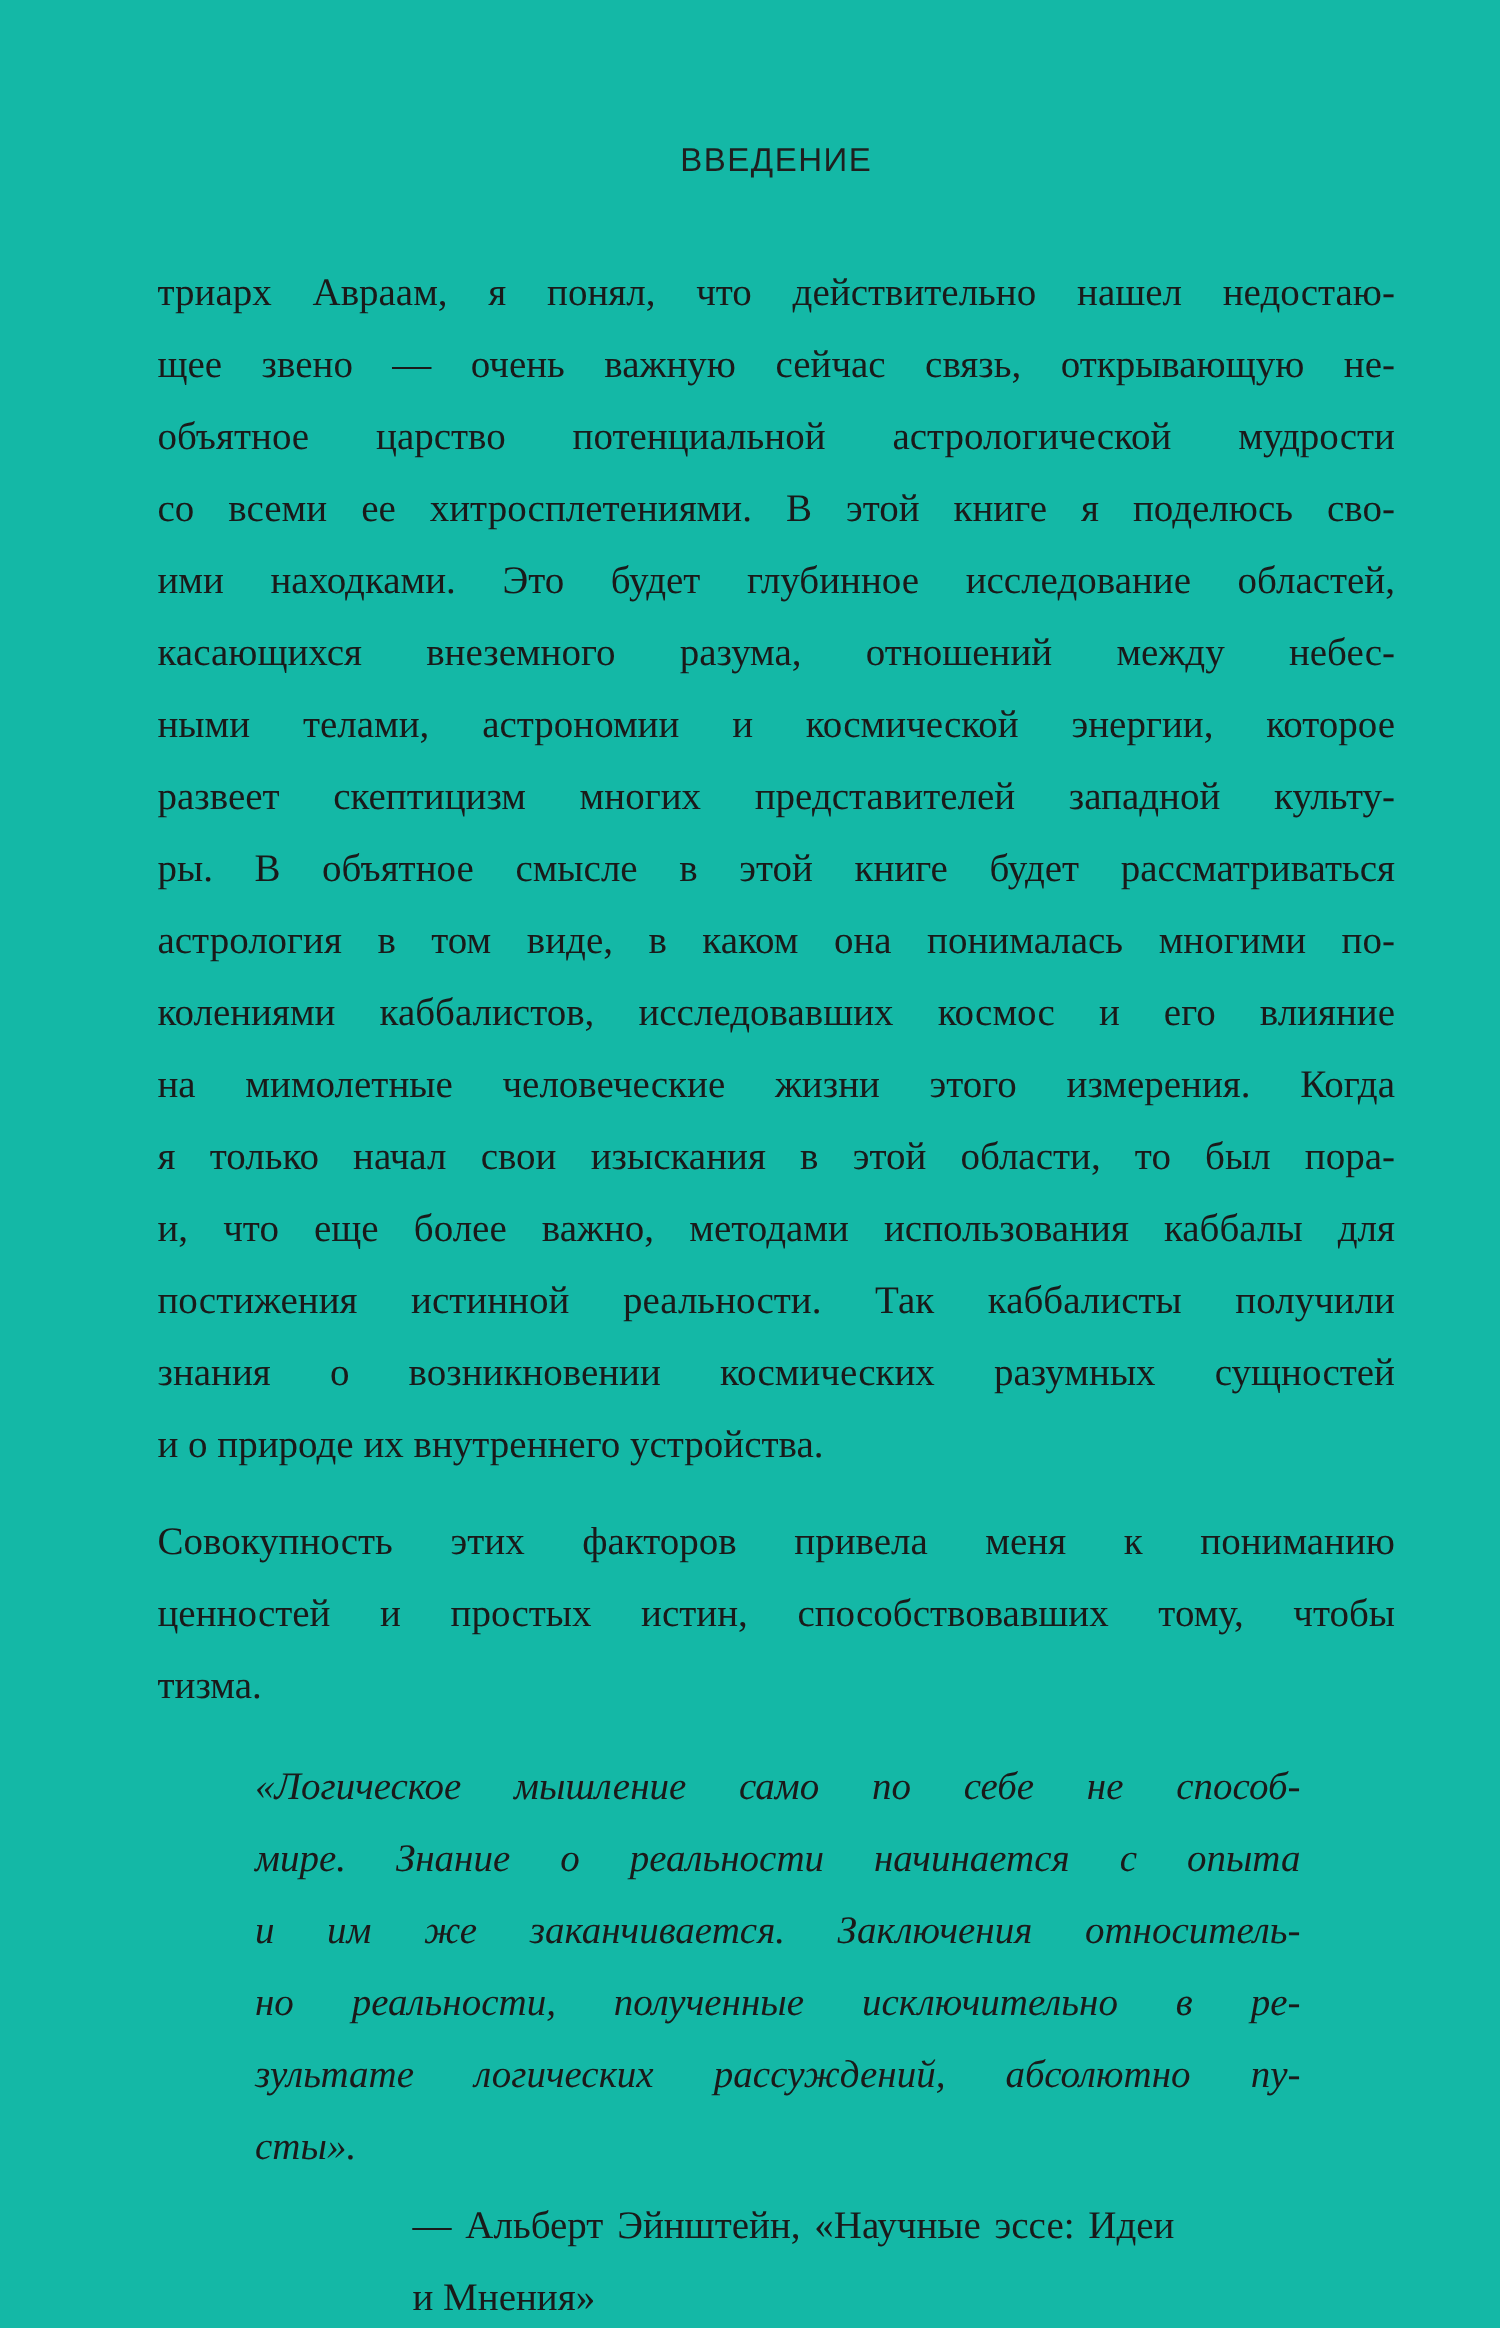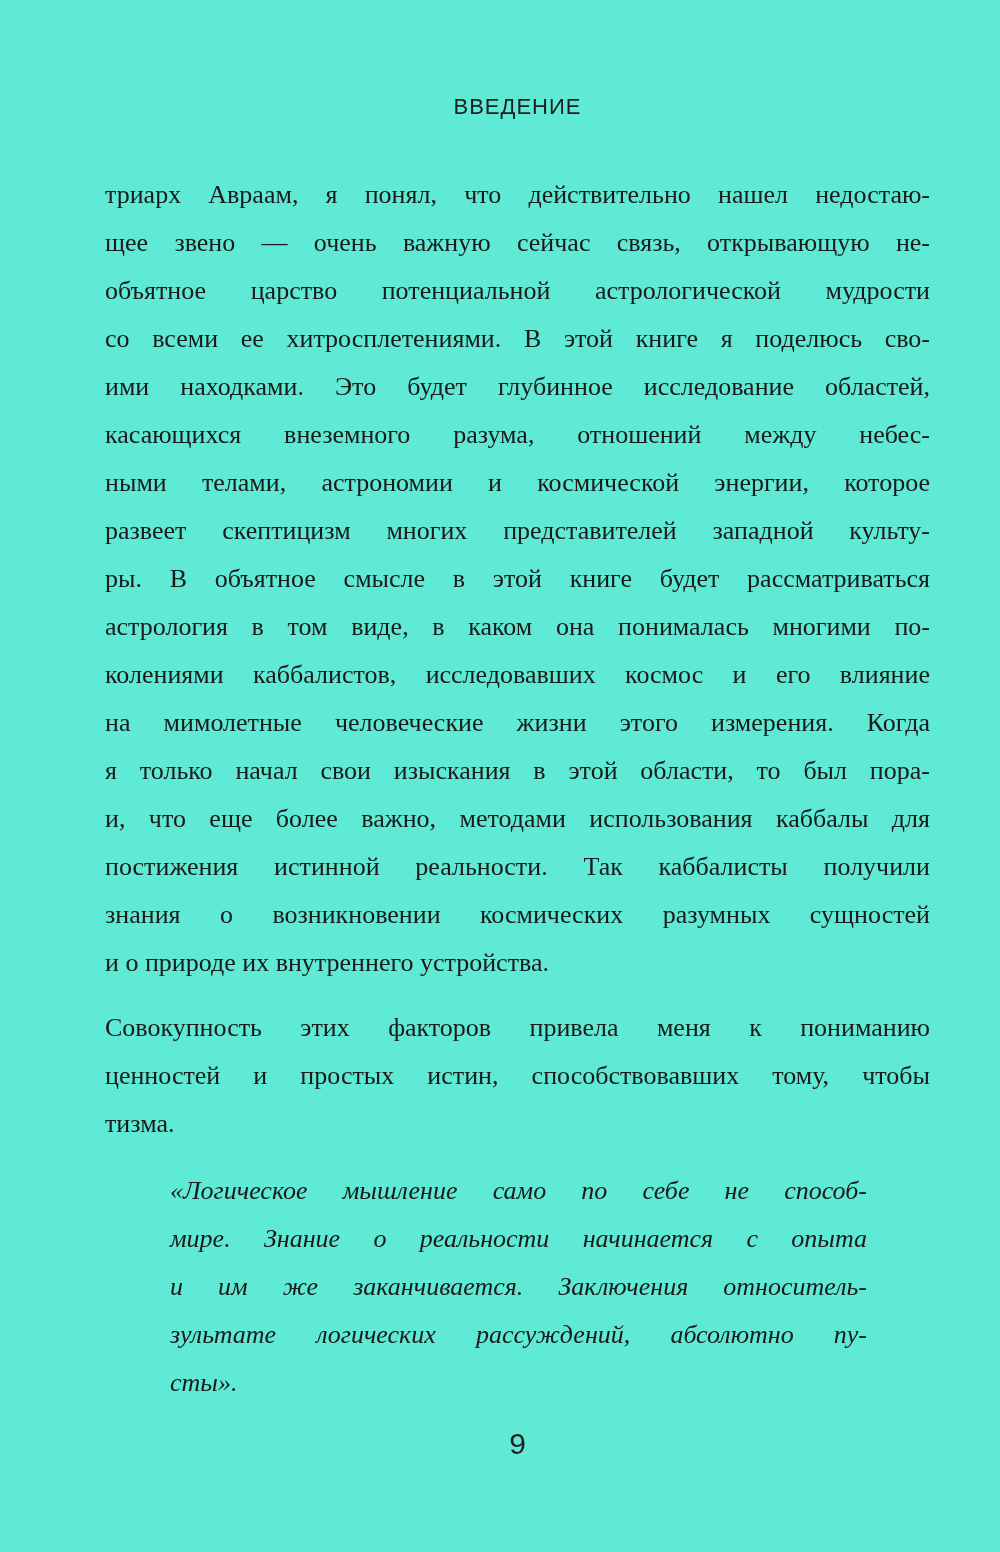--- a/index.html
+++ b/index.html
@@ -5,21 +5,21 @@
   html, body {
     margin: 0;
     padding: 0;
     background: #ffffff;
   }
   .page {
     position: relative;
     width: 1000px;
     height: 1552px;
     margin: 0 auto;
-    background: #5eead4;
+    background: #14b8a6;
     box-sizing: border-box;
     padding: 0 70px 0 105px;
     overflow: hidden;
     font-family: "Liberation Serif", "DejaVu Serif", serif;
     color: #1a1a1a;
   }
   .chapter-header {
     margin: 0;
     padding-top: 94px;
     text-align: center;
@@ -95,20 +95,25 @@
   <div class="para para-2">
       <div class="line">Совокупность этих факторов привела меня к пониманию</div>
       <div class="line">ценностей и простых истин, способствовавших тому, чтобы</div>
       <div class="line last">тизма.</div>
     </div>
 
   <div class="quote">
       <div class="line">«Логическое мышление само по себе не способ-</div>
       <div class="line">мире. Знание о реальности начинается с опыта</div>
       <div class="line">и им же заканчивается. Заключения относитель-</div>
+      <div class="line">но реальности, полученные исключительно в ре-</div>
       <div class="line">зультате логических рассуждений, абсолютно пу-</div>
       <div class="line last">сты».</div>
     </div>
 
+  <div class="attribution">
+      <div class="line">— Альберт Эйнштейн, «Научные эссе: Идеи</div>
+      <div class="line last">и Мнения»</div>
+    </div>
 
   <div class="page-number">9</div>
 
 </div>
 
 </body></html>

